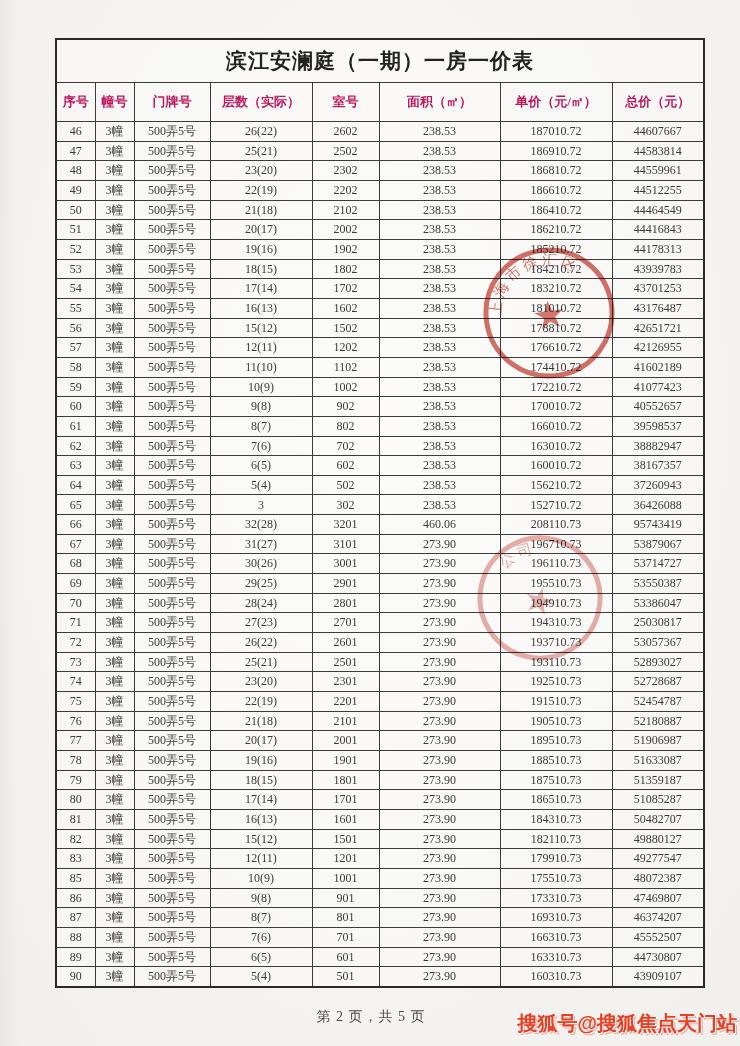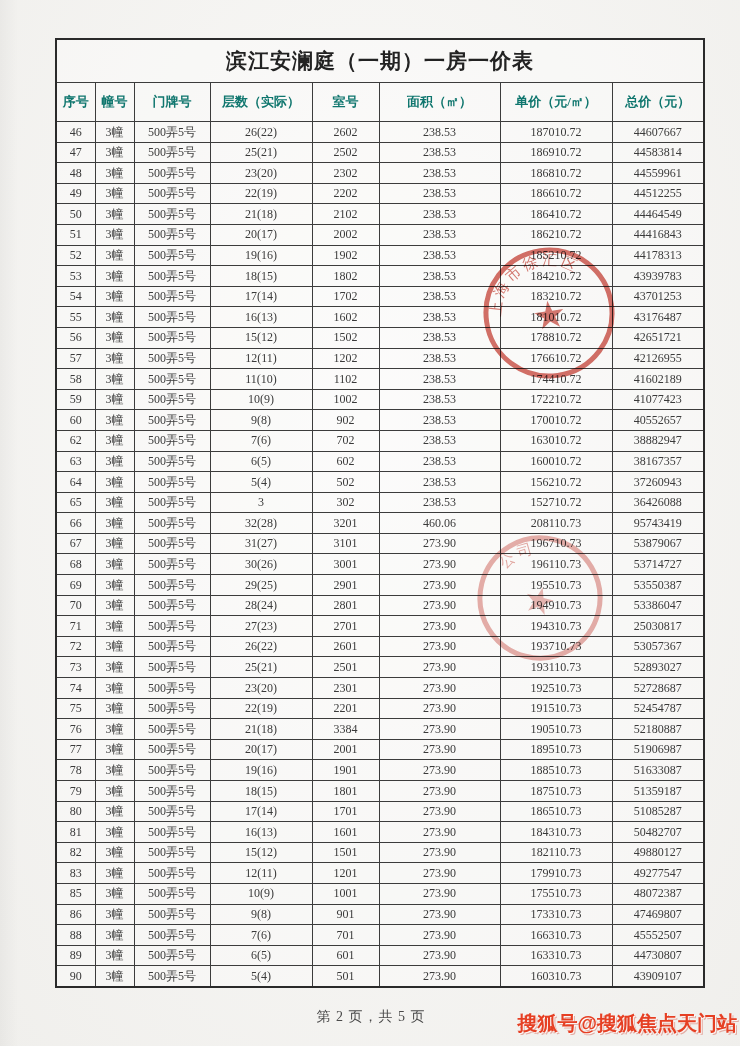--- a/index.html
+++ b/index.html
@@ -34,21 +34,21 @@
     overflow:hidden; white-space:nowrap;
   }
   table.price-table{ border:2px solid #2a2a2a; }
   tr.title-row th{
     height:42px;
     font-size:21px; font-weight:bold; color:#222;
     letter-spacing:1px;
   }
   tr.head-row th{
     height:38px;
-    font-size:13px; font-weight:600; color:#0f766e;
+    font-size:13px; font-weight:600; color:#be185d;
   }
   tbody tr{ height:19.33px; }
   tbody td{ font-size:12.5px; }
   col.c-xh{width:39px} col.c-zh{width:39px} col.c-mph{width:76px}
   col.c-cs{width:102px} col.c-sh{width:67px} col.c-mj{width:121px}
   col.c-dj{width:112px} col.c-zj{width:92px}
 
   .stamp{ position:absolute; pointer-events:none; mix-blend-mode:multiply; }
   .stamp-1{ left:479px; top:243px; width:140px; height:140px; opacity:.85;
             transform:rotate(-8deg); }
@@ -243,20 +243,30 @@
           <td>60</td>
           <td>3幢</td>
           <td>500弄5号</td>
           <td>9(8)</td>
           <td>902</td>
           <td>238.53</td>
           <td>170010.72</td>
           <td>40552657</td>
         </tr>
         <tr>
+          <td>61</td>
+          <td>3幢</td>
+          <td>500弄5号</td>
+          <td>8(7)</td>
+          <td>802</td>
+          <td>238.53</td>
+          <td>166010.72</td>
+          <td>39598537</td>
+        </tr>
+        <tr>
           <td>62</td>
           <td>3幢</td>
           <td>500弄5号</td>
           <td>7(6)</td>
           <td>702</td>
           <td>238.53</td>
           <td>163010.72</td>
           <td>38882947</td>
         </tr>
         <tr>
@@ -387,21 +397,21 @@
           <td>2201</td>
           <td>273.90</td>
           <td>191510.73</td>
           <td>52454787</td>
         </tr>
         <tr>
           <td>76</td>
           <td>3幢</td>
           <td>500弄5号</td>
           <td>21(18)</td>
-          <td>3384</td>
+          <td>2101</td>
           <td>273.90</td>
           <td>190510.73</td>
           <td>52180887</td>
         </tr>
         <tr>
           <td>77</td>
           <td>3幢</td>
           <td>500弄5号</td>
           <td>20(17)</td>
           <td>2001</td>
@@ -481,20 +491,30 @@
         </tr>
         <tr>
           <td>86</td>
           <td>3幢</td>
           <td>500弄5号</td>
           <td>9(8)</td>
           <td>901</td>
           <td>273.90</td>
           <td>173310.73</td>
           <td>47469807</td>
+        </tr>
+        <tr>
+          <td>87</td>
+          <td>3幢</td>
+          <td>500弄5号</td>
+          <td>8(7)</td>
+          <td>801</td>
+          <td>273.90</td>
+          <td>169310.73</td>
+          <td>46374207</td>
         </tr>
         <tr>
           <td>88</td>
           <td>3幢</td>
           <td>500弄5号</td>
           <td>7(6)</td>
           <td>701</td>
           <td>273.90</td>
           <td>166310.73</td>
           <td>45552507</td>

